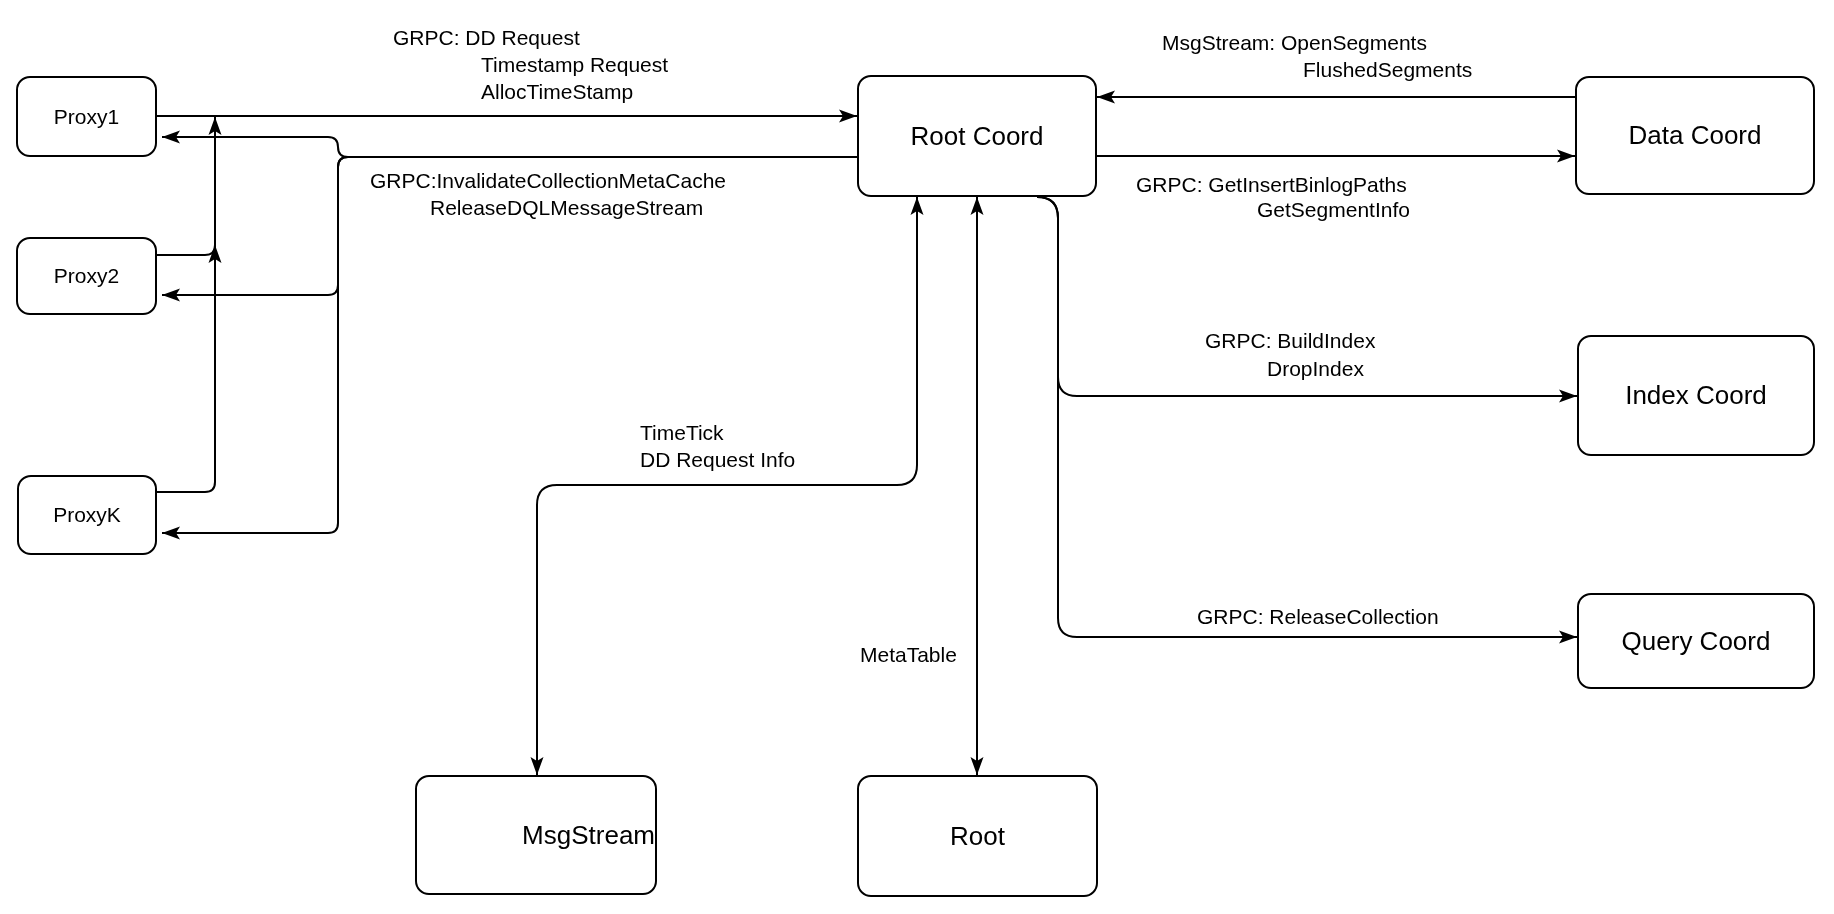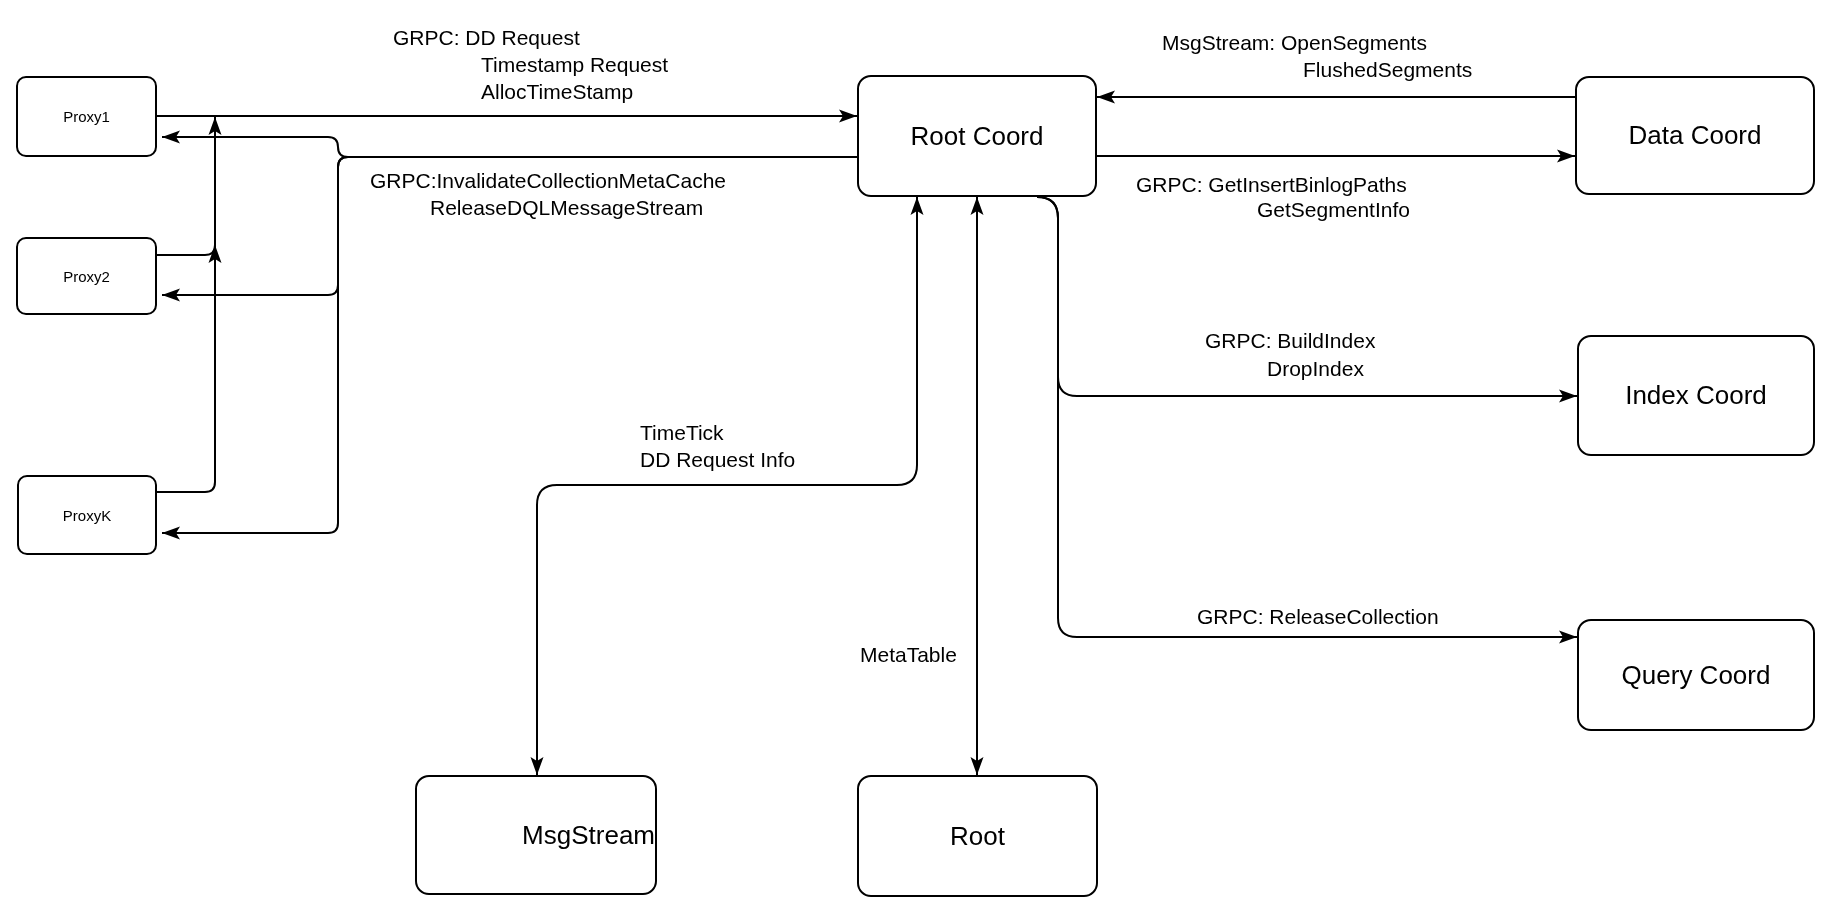--- a/index.html
+++ b/index.html
@@ -15,21 +15,21 @@
   .node{
     position:absolute;
     box-sizing:border-box;
     background:#ffffff;
     border:2px solid #000000;
     border-radius:14px;
     display:flex;align-items:center;justify-content:center;
     font-size:26px;
     white-space:nowrap;
   }
-  .node.small{font-size:15px;border-radius:10px;}
+  .node.small{font-size:21px;}
   .elabel{
     position:absolute;
     font-size:21px;
     line-height:23px;
     white-space:nowrap;
   }
   .edge{stroke:#000000;stroke-width:2;fill:none;}
 </style>
 </head>
 <body>
@@ -76,21 +76,21 @@
 
   <div class="node" style="left:857px;top:75px;width:240px;height:122px;">
     <span>Root Coord</span>
   </div>
   <div class="node" style="left:1575px;top:76px;width:240px;height:119px;">
     <span>Data Coord</span>
   </div>
   <div class="node" style="left:1577px;top:335px;width:238px;height:121px;">
     <span>Index Coord</span>
   </div>
-  <div class="node" style="left:1577px;top:619px;width:238px;height:112px;">
+  <div class="node" style="left:1577px;top:593px;width:238px;height:96px;">
     <span>Query Coord</span>
   </div>
   <div class="node" style="left:415px;top:775px;width:242px;height:120px;justify-content:flex-end;">
     <span>MsgStream</span>
   </div>
   <div class="node" style="left:857px;top:775px;width:241px;height:122px;">
     <span>Root</span>
   </div>
 
   <div class="elabel" style="left:393px;top:26px;">GRPC: DD Request</div>

